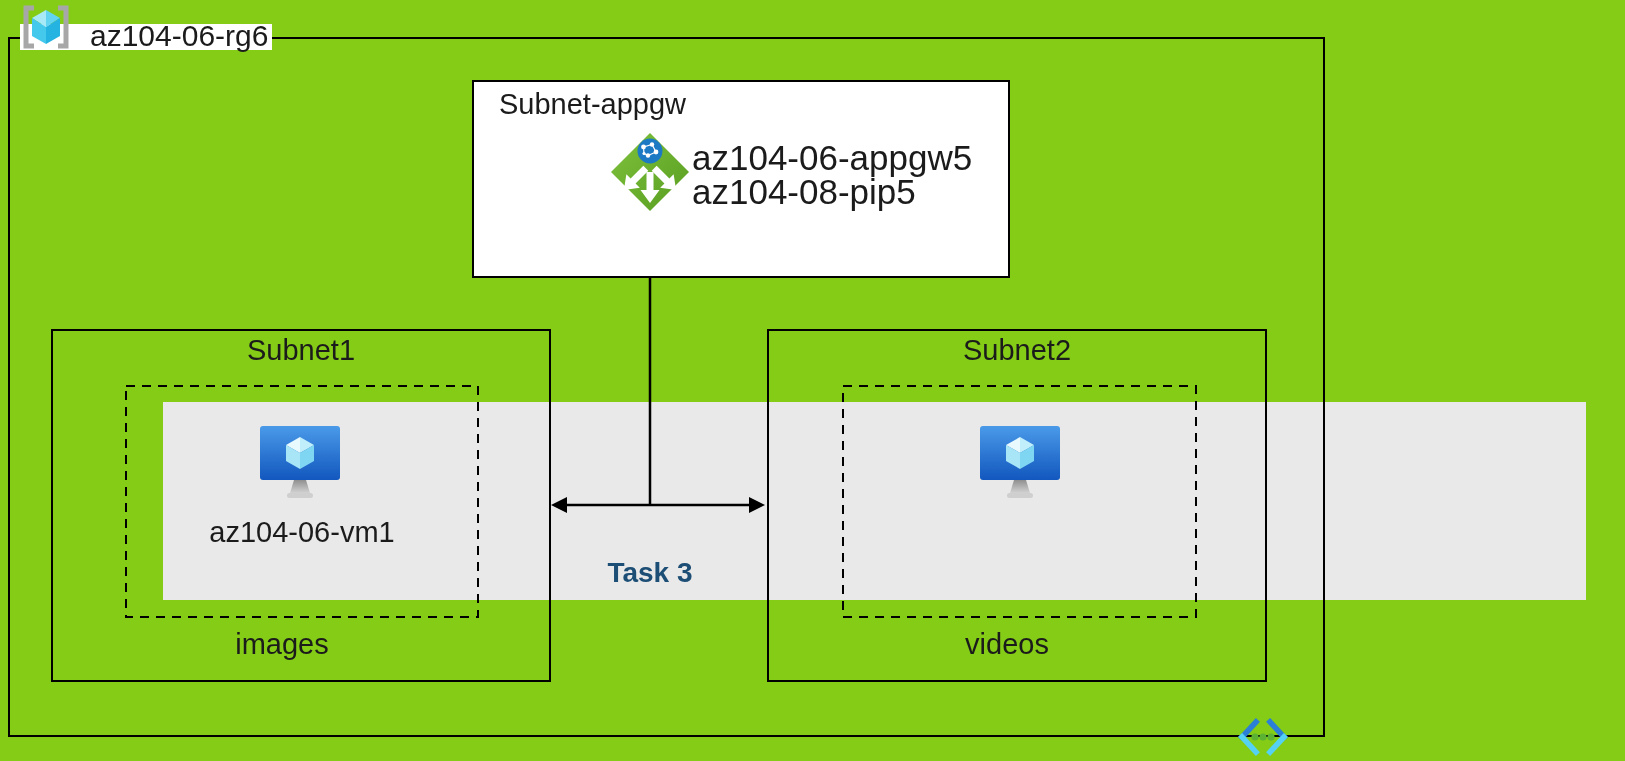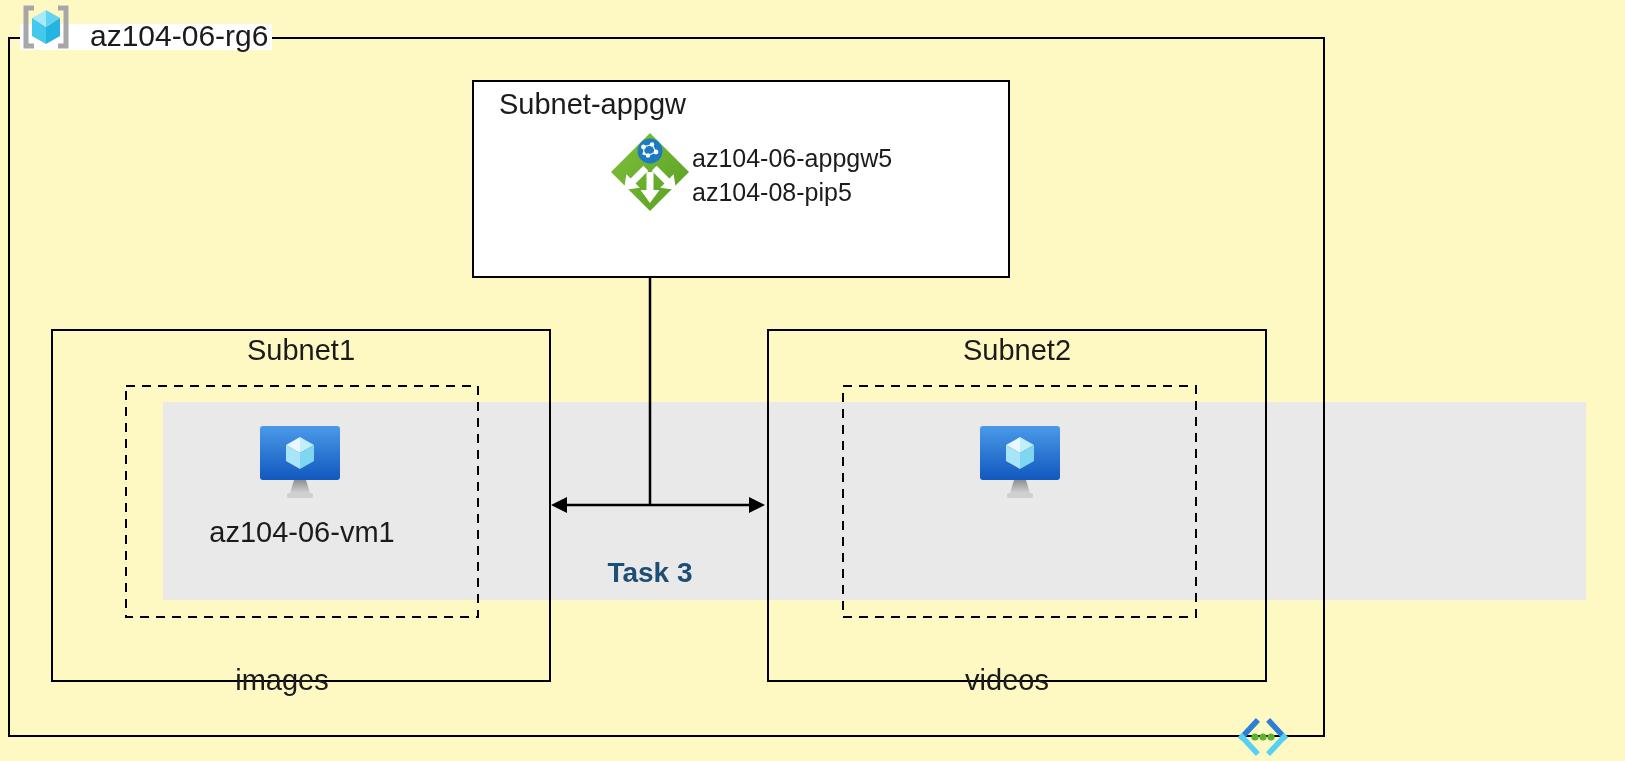--- a/index.html
+++ b/index.html
@@ -1,47 +1,47 @@
 <!DOCTYPE html>
 <html style="--band-bg: #e9e9e9; --task-text: #1d4e75; --appgw-green: #6cb32d; --vm-screen-blue: #2e7ad3; --rg-cube-cyan: #4ac9ee; --vnet-blue: #2b7fd6; --vnet-cyan: #55d2f3; --vnet-dot-green: #5cb233; --connector: #000000;"><head>
 <meta charset="utf-8">
 <style>
   html,body{margin:0;padding:0;background:#fff;}
   .canvas{
-    position:relative;width:1625px;height:761px;background:#fef9c3;overflow:hidden;
+    position:relative;width:1625px;height:761px;background:#84cc16;overflow:hidden;
     font-family:"Liberation Sans",sans-serif;color:#1b1b1b;
   }
   .abs{position:absolute;}
   .band{
     left:163px;top:402px;width:1423px;height:198px;
     background:var(--band-bg,#e9e9e9);z-index:0;
   }
   .overlay-svg{left:0;top:0;width:1625px;height:761px;z-index:1;pointer-events:none;}
   .box{border:2px solid #000;box-sizing:border-box;background:transparent;z-index:2;}
   .rg-box{left:8px;top:37px;width:1317px;height:700px;}
   .appgw-box{left:472px;top:80px;width:538px;height:198px;background:#fff;}
   .subnet-box{top:329px;width:500px;height:353px;}
   .subnet1-box{left:51px;}
   .subnet2-box{left:767px;}
   .title-patch{left:20px;top:24px;width:252px;height:26px;background:#fff;z-index:3;}
   .rg-icon{left:21px;top:5px;z-index:4;}
   .rg-title{left:90px;top:19px;font-size:30px;z-index:4;white-space:nowrap;}
   .appgw-subnet-title{left:499px;top:88px;font-size:29px;z-index:4;white-space:nowrap;}
   .appgw-icon{left:610px;top:132px;z-index:4;}
-  .appgw-labels{left:692px;top:141px;font-size:25px;line-height:34px;z-index:4;white-space:nowrap;}
+  .appgw-labels{left:692px;top:141px;font-size:35px;line-height:34px;z-index:4;white-space:nowrap;}
   .subnet-title{top:334px;width:500px;text-align:center;font-size:29px;z-index:4;}
   .subnet1-title{left:51px;}
   .subnet2-title{left:767px;}
   .vm-icon{top:424px;z-index:4;}
   .vm1-icon{left:258px;}
   .vm2-icon{left:978px;}
   .vm-text{top:515px;width:354px;text-align:center;font-size:29px;line-height:35px;z-index:4;}
   .vm1-text{left:125px;}
   .vm2-text{left:842px;}
-  .caption{top:628px;width:354px;text-align:center;font-size:29px;z-index:4;margin-top:36px;}
+  .caption{top:628px;width:354px;text-align:center;font-size:29px;z-index:4;}
   .caption-images{left:105px;}
   .caption-videos{left:830px;}
   .task-label{left:549px;top:557px;width:202px;text-align:center;font-size:28px;font-weight:bold;
     color:var(--task-text,#1d4e75);z-index:4;}
   .backend-label{left:1346px;top:467px;font-size:33px;z-index:4;white-space:nowrap;}
   .vnet-icon{left:1235px;top:717px;z-index:4;}
 </style>
 </head>
 <body>
 

